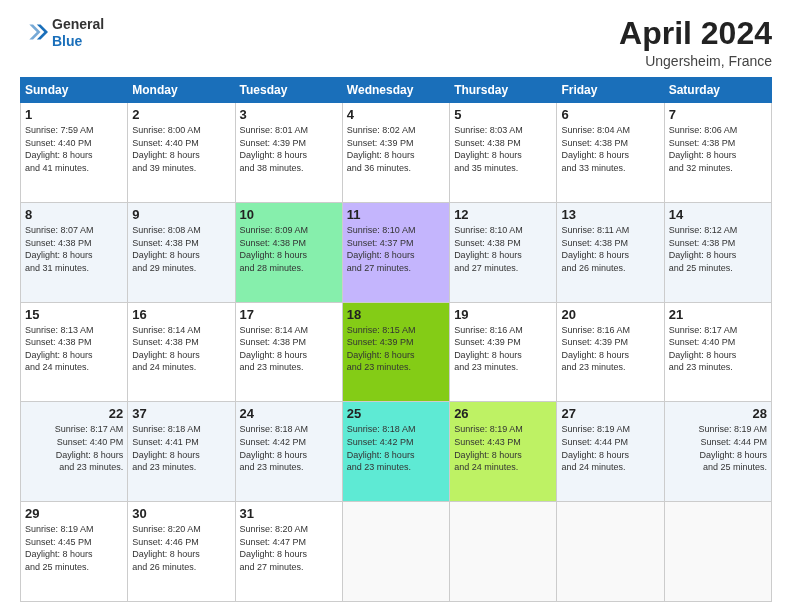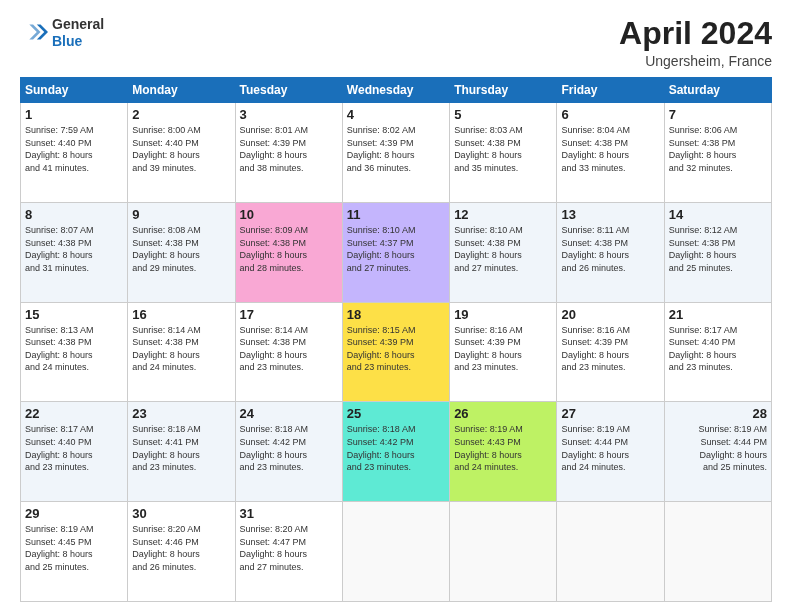--- a/index.html
+++ b/index.html
@@ -158,21 +158,21 @@
         </tr>
         <tr>
           <td style="background: rgb(240, 245, 250);">
             <span class="day-num">8</span>
             <div class="day-info">Sunrise: 8:07 AM<br>Sunset: 4:38 PM<br>Daylight: 8 hours<br>and 31 minutes.</div>
           </td>
           <td style="background: rgb(240, 245, 250);">
             <span class="day-num">9</span>
             <div class="day-info">Sunrise: 8:08 AM<br>Sunset: 4:38 PM<br>Daylight: 8 hours<br>and 29 minutes.</div>
           </td>
-          <td style="background: #f9a8d4;">
+          <td style="background: #86efac;">
             <span class="day-num">10</span>
             <div class="day-info">Sunrise: 8:09 AM<br>Sunset: 4:38 PM<br>Daylight: 8 hours<br>and 28 minutes.</div>
           </td>
           <td style="background: #c4b5fd;">
             <span class="day-num">11</span>
             <div class="day-info">Sunrise: 8:10 AM<br>Sunset: 4:37 PM<br>Daylight: 8 hours<br>and 27 minutes.</div>
           </td>
           <td style="background: rgb(240, 245, 250);">
             <span class="day-num">12</span>
             <div class="day-info">Sunrise: 8:10 AM<br>Sunset: 4:38 PM<br>Daylight: 8 hours<br>and 27 minutes.</div>
@@ -192,44 +192,44 @@
             <div class="day-info">Sunrise: 8:13 AM<br>Sunset: 4:38 PM<br>Daylight: 8 hours<br>and 24 minutes.</div>
           </td>
           <td style="background: rgb(255, 255, 255);">
             <span class="day-num">16</span>
             <div class="day-info">Sunrise: 8:14 AM<br>Sunset: 4:38 PM<br>Daylight: 8 hours<br>and 24 minutes.</div>
           </td>
           <td style="background: rgb(255, 255, 255);">
             <span class="day-num">17</span>
             <div class="day-info">Sunrise: 8:14 AM<br>Sunset: 4:38 PM<br>Daylight: 8 hours<br>and 23 minutes.</div>
           </td>
-          <td style="background: #fde047;">
+          <td style="background: #84cc16;">
             <span class="day-num">18</span>
             <div class="day-info">Sunrise: 8:15 AM<br>Sunset: 4:39 PM<br>Daylight: 8 hours<br>and 23 minutes.</div>
           </td>
           <td style="background: rgb(255, 255, 255);">
             <span class="day-num">19</span>
             <div class="day-info">Sunrise: 8:16 AM<br>Sunset: 4:39 PM<br>Daylight: 8 hours<br>and 23 minutes.</div>
           </td>
           <td style="background: rgb(255, 255, 255);">
             <span class="day-num">20</span>
             <div class="day-info">Sunrise: 8:16 AM<br>Sunset: 4:39 PM<br>Daylight: 8 hours<br>and 23 minutes.</div>
           </td>
           <td style="background: rgb(255, 255, 255);">
             <span class="day-num">21</span>
             <div class="day-info">Sunrise: 8:17 AM<br>Sunset: 4:40 PM<br>Daylight: 8 hours<br>and 23 minutes.</div>
           </td>
         </tr>
         <tr>
-          <td style="background: rgb(240, 245, 250);">
+          <td style="background: rgb(240, 245, 250); text-align: right;">
             <span class="day-num">22</span>
             <div class="day-info">Sunrise: 8:17 AM<br>Sunset: 4:40 PM<br>Daylight: 8 hours<br>and 23 minutes.</div>
           </td>
           <td style="background: rgb(240, 245, 250);">
-            <span class="day-num">23</span>
+            <span class="day-num">37</span>
             <div class="day-info">Sunrise: 8:18 AM<br>Sunset: 4:41 PM<br>Daylight: 8 hours<br>and 23 minutes.</div>
           </td>
           <td style="background: rgb(240, 245, 250);">
             <span class="day-num">24</span>
             <div class="day-info">Sunrise: 8:18 AM<br>Sunset: 4:42 PM<br>Daylight: 8 hours<br>and 23 minutes.</div>
           </td>
           <td style="background: #5eead4; margin-left: 36px;">
             <span class="day-num">25</span>
             <div class="day-info">Sunrise: 8:18 AM<br>Sunset: 4:42 PM<br>Daylight: 8 hours<br>and 23 minutes.</div>
           </td>

